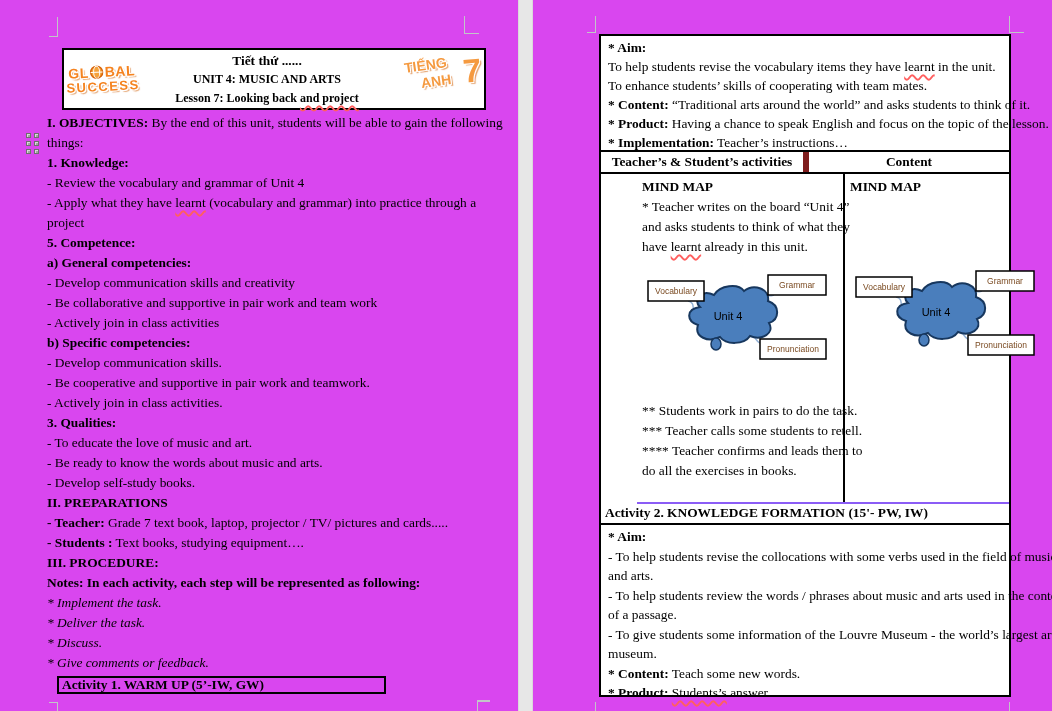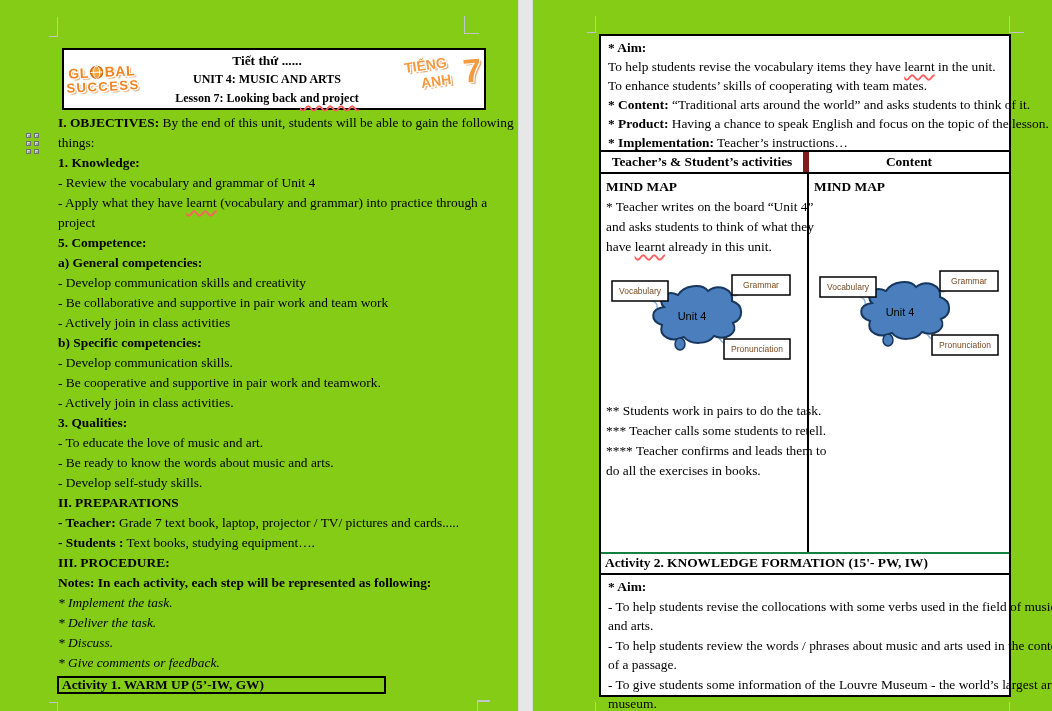--- a/index.html
+++ b/index.html
@@ -1,18 +1,18 @@
 <!DOCTYPE html>
 <html><head>
 <meta charset="utf-8">
 <style>
   html,body{margin:0;padding:0;}
   body{width:1052px;height:711px;background:#e7e7e7;position:relative;overflow:hidden;
        font-family:"Liberation Serif",serif;color:#000;}
-  .page{position:absolute;top:0;height:711px;background:#84cc16;overflow:hidden;}
+  .page{position:absolute;top:0;height:711px;background:#d946ef;overflow:hidden;}
   #pageL{left:0;width:518px;border-right:1px solid #dadada;}
   #pageR{left:532px;width:520px;border-left:1px solid #dadada;}
 
   
   .rl{height:20px;line-height:20px;font-size:13.4px;white-space:nowrap;}
   .b{font-weight:bold}
   .i{font-style:italic}
   .u{}
   .w{text-decoration-line:underline;text-decoration-style:wavy;
      text-decoration-color:#ff5f5f;text-decoration-thickness:1.5px;text-underline-offset:3px;}
@@ -42,34 +42,34 @@
   .logoG .l2{font-size:13px;letter-spacing:1.5px;margin-top:1px;display:block;}
   .logoT{position:relative;width:88px;height:56px;font-family:"Liberation Sans",sans-serif;
          font-weight:900;color:#f59a40;}
   .logoT span{position:absolute;
         text-shadow:-1px -1px 0 #fff,1px -1px 0 #fff,-1px 1px 0 #fff,1px 1px 0 #fff,2px 2px 1px rgba(208,96,8,.6);}
   .logoT .t1{top:6px;left:8px;font-size:14px;transform:rotate(-8deg);}
   .logoT .t2{top:22px;left:25px;font-size:14px;transform:rotate(-8deg);}
   .logoT .t7{top:1px;right:3px;font-size:33px;transform:rotate(-5deg);}
 
   
-  .bodyL{position:absolute;left:58px;top:113px;width:410px;}
+  .bodyL{position:absolute;left:47px;top:113px;width:410px;}
   .actBox{position:absolute;left:57px;top:676px;width:329px;height:18px;border:2px solid #000;
           box-sizing:border-box;font-weight:bold;font-size:13.4px;line-height:14px;padding-left:3px;}
 
   
   .tbl{position:absolute;left:66px;top:34px;width:412px;height:663px;border:2px solid #000;
        box-sizing:border-box;background:#fff;}
   .aim1{height:116px;border-bottom:2px solid #000;box-sizing:border-box;padding:2px 7px;}
   .aim1 .rl{height:19px;line-height:19px;}
   .hrow{display:flex;height:22px;border-bottom:2px solid #000;box-sizing:border-box;
         font-weight:bold;font-size:13.4px;}
   .hrow .c1{width:208px;border-right:6px solid #7f1d1d;box-sizing:border-box;text-align:center;line-height:20px;}
   .hrow .c2{flex:1;text-align:center;line-height:20px;}
-  .mrow{display:flex;height:380px;border-bottom:2px solid #15803d;box-sizing:border-box;}
+  .mrow{display:flex;height:330px;border-bottom:2px solid #8b5cf6;box-sizing:border-box;margin-left:36px;}
   .mc1{width:208px;border-right:2px solid #000;box-sizing:border-box;padding:3px 5px;}
   .mc2{flex:1;padding:3px 5px;}
   .mc1 svg{margin:8px 0 10px 0;}
   .mc2 svg{margin-top:64px;}
   .act2{height:21px;border-bottom:2px solid #000;box-sizing:border-box;font-weight:bold;
         font-size:13.4px;line-height:18px;padding-left:4px;}
   .aim2{padding:2px 7px;}
   .aim2 .rl{height:19.5px;line-height:19.5px;}
 
   svg text{font-family:"Liberation Sans",sans-serif;}
@@ -136,21 +136,21 @@
       <div class="rl"><span>- Develop communication skills and creativity</span></div>
       <div class="rl"><span>- Be collaborative and supportive in pair work and team work</span></div>
       <div class="rl"><span>- Actively join in class activities</span></div>
       <div class="rl"><span class="b">b) Specific competencies:</span></div>
       <div class="rl"><span>- Develop communication skills.</span></div>
       <div class="rl"><span>- Be cooperative and supportive in pair work and teamwork.</span></div>
       <div class="rl"><span>- Actively join in class activities.</span></div>
       <div class="rl"><span class="b">3. Qualities:</span></div>
       <div class="rl"><span>- To educate the love of music and art.</span></div>
       <div class="rl"><span>- Be ready to know the words about music and arts.</span></div>
-      <div class="rl"><span>- Develop self-study skills.</span></div>
+      <div class="rl"><span>- Develop self-study books.</span></div>
       <div class="rl"><span class="b">II. PREPARATIONS</span></div>
       <div class="rl"><span class="b">- Teacher:</span><span> Grade 7 text book, laptop, projector / TV/ pictures and cards.....</span></div>
       <div class="rl"><span class="b">- Students :</span><span> Text books, studying equipment….</span></div>
       <div class="rl"><span class="b">III. PROCEDURE:</span></div>
       <div class="rl"><span class="b u">Notes</span><span class="b">: In each activity, each step will be represented as following:</span></div>
       <div class="rl"><span class="i">* Implement the task.</span></div>
       <div class="rl"><span class="i">* Deliver the task.</span></div>
       <div class="rl"><span class="i">* Discuss.</span></div>
       <div class="rl"><span class="i">* Give comments or feedback.</span></div>
     </div>

